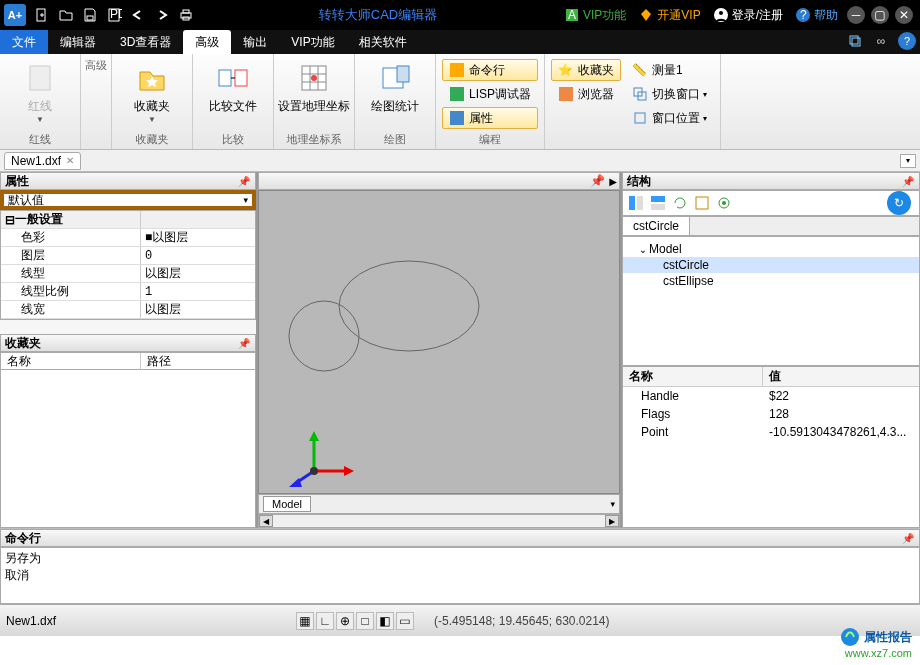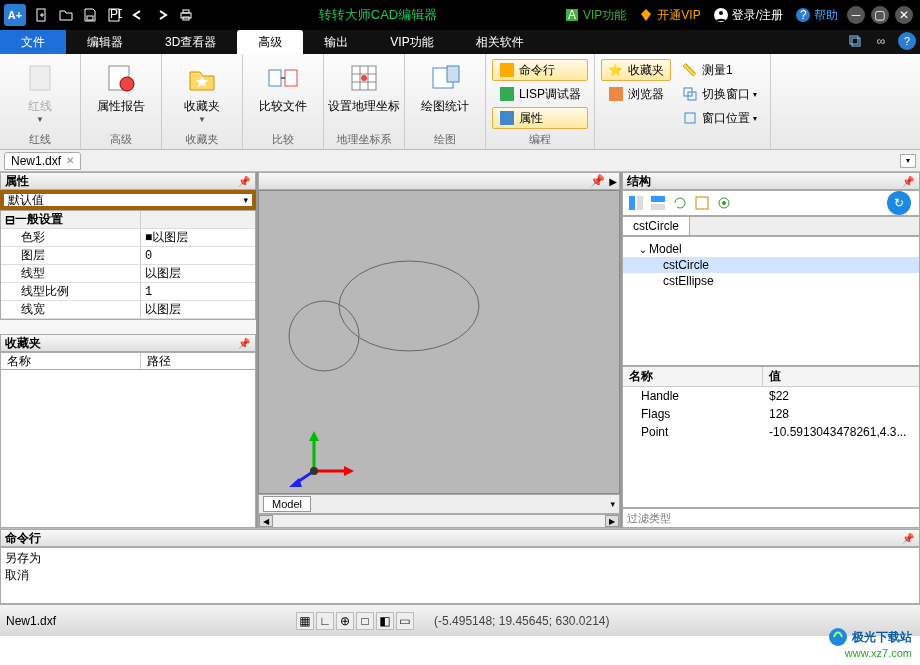--- a/index.html
+++ b/index.html
@@ -3,31 +3,31 @@
 <meta charset="utf-8">
 <style>
 * { margin: 0; padding: 0; box-sizing: border-box; font-family: "Microsoft YaHei", Arial, sans-serif; font-size: 12px; }
 body { width: 920px; height: 665px; background: #fff; overflow: hidden; position: relative; }
 
 
 .titlebar { height: 30px; background: #000; display: flex; align-items: center; padding: 0 4px; }
 .titlebar .logo { width: 22px; height: 22px; background: #2b7cd3; border-radius: 3px; display: flex; align-items: center; justify-content: center; color: #fff; font-weight: bold; font-size: 11px; margin-right: 4px; }
 .titlebar .tbn { width: 22px; height: 22px; display: flex; align-items: center; justify-content: center; margin: 0 1px; color: #fff; cursor: pointer; }
 .titlebar .tbn svg { width: 16px; height: 16px; }
-.titlebar .title { flex: 1; text-align: center; color: #22c55e; font-size: 13px; }
+.titlebar .title { flex: 1; text-align: center; color: #3b82f6; font-size: 13px; }
 .titlebar .rbtn { display: flex; align-items: center; color: #fff; margin: 0 6px; font-size: 12px; cursor: pointer; }
 .titlebar .rbtn.green { color: #3fb23f; }
 .titlebar .rbtn.orange { color: #ffa500; }
 .titlebar .rbtn.blue { color: #4aa8ff; }
 .titlebar .rbtn svg, .titlebar .rbtn .ico { width: 16px; height: 16px; margin-right: 3px; }
 .titlebar .wbtn { width: 18px; height: 18px; border-radius: 50%; background: #555; color: #fff; display: flex; align-items: center; justify-content: center; margin: 0 3px; font-size: 12px; cursor: pointer;}
 
 
 .menubar { height: 24px; background: #111; display: flex; align-items: stretch; }
-.menubar .tab { padding: 0 21px; display: flex; align-items: center; color: #fff; font-size: 12px; cursor: pointer; }
+.menubar .tab { padding: 0 12px; display: flex; align-items: center; color: #fff; font-size: 12px; cursor: pointer; }
 .menubar .tab.file { background: #1e6fd9; }
 .menubar .tab.active { background: #fff; color: #000; border-radius: 3px 3px 0 0; }
 .menubar .spacer { flex: 1; }
 .menubar .mbn { width: 22px; height: 22px; display: flex; align-items: center; justify-content: center; color: #ccc; margin: 0 2px; cursor: pointer;}
 .menubar .help { width: 18px; height: 18px; border-radius: 50%; background: #2b7cd3; color: #fff; display: flex; align-items: center; justify-content: center; font-size: 11px; margin: 2px 4px;}
 
 
 .ribbon { height: 96px; background: linear-gradient(#fdfdfd,#e8e8e8); border-bottom: 1px solid #bbb; display: flex; }
 .rgroup { border-right: 1px solid #ccc; display: flex; flex-direction: column; padding: 2px 4px 0; }
 .rgroup .body { flex: 1; display: flex; align-items: flex-start; }
@@ -225,31 +225,20 @@
               <rect x="6" y="4" width="20" height="24" fill="#eee" stroke="#ccc"></rect>
             </svg>
           </div>
       <div class="rlabel">红线</div>
           <div class="arrow">▼</div>
     </div>
       </div>
     <div class="gname">红线</div>
   </div>
   <div class="rgroup">
-      <div class="body">
-    <div class="rbig">
-      <div class="ricon">
-            <svg width="32" height="32">
-              <rect x="4" y="4" width="20" height="24" fill="#fff" stroke="#888"></rect>
-              <circle cx="22" cy="22" r="7" fill="#e44" stroke="#800"></circle>
-            </svg>
-          </div>
-      <div class="rlabel">属性报告</div>
-    </div>
-      </div>
     <div class="gname">高级</div>
   </div>
   <div class="rgroup">
       <div class="body">
     <div class="rbig">
       <div class="ricon">
             <svg width="32" height="32">
               <path d="M4 10h10l3 4h11v14H4z" fill="#ffd766" stroke="#c90"></path>
               <path d="M16 14l2 4h4l-3 3 1 4-4-2-4 2 1-4-3-3h4z" fill="#fff"></path>
             </svg>
@@ -527,21 +516,20 @@
         </div>
       <div class="pr2r">
           <div class="p1">Flags</div>
           <div class="p2">128</div>
         </div>
       <div class="pr2r">
           <div class="p1">Point</div>
           <div class="p2">-10.5913043478261,4.3...</div>
         </div>
     </div>
-    <input class="filterrow" placeholder="过滤类型" style="">
   </div>
 </div>
 
 <div class="cmdpane">
   <div class="panelhdr">
       <span>命令行</span>
       <span class="pin">📌</span>
     </div>
   <div class="cmdlog">
     <div>另存为</div>
@@ -559,15 +547,15 @@
     <div class="sb">◧</div>
     <div class="sb">▭</div>
   </div>
   <span class="coords">(-5.495148; 19.45645; 630.0214)</span>
 </div>
 
 <div class="watermark">
   <div class="l1"><svg width="20" height="20">
         <circle cx="10" cy="10" r="9" fill="#1e88e5"></circle>
         <path d="M6 10c2-6 6-6 8 0" fill="none" stroke="#9f6" stroke-width="2"></path>
-      </svg> <span>极光下载站</span></div>
+      </svg> <span>属性报告</span></div>
   <div class="l2">www.xz7.com</div>
 </div>
 
 </body></html>

